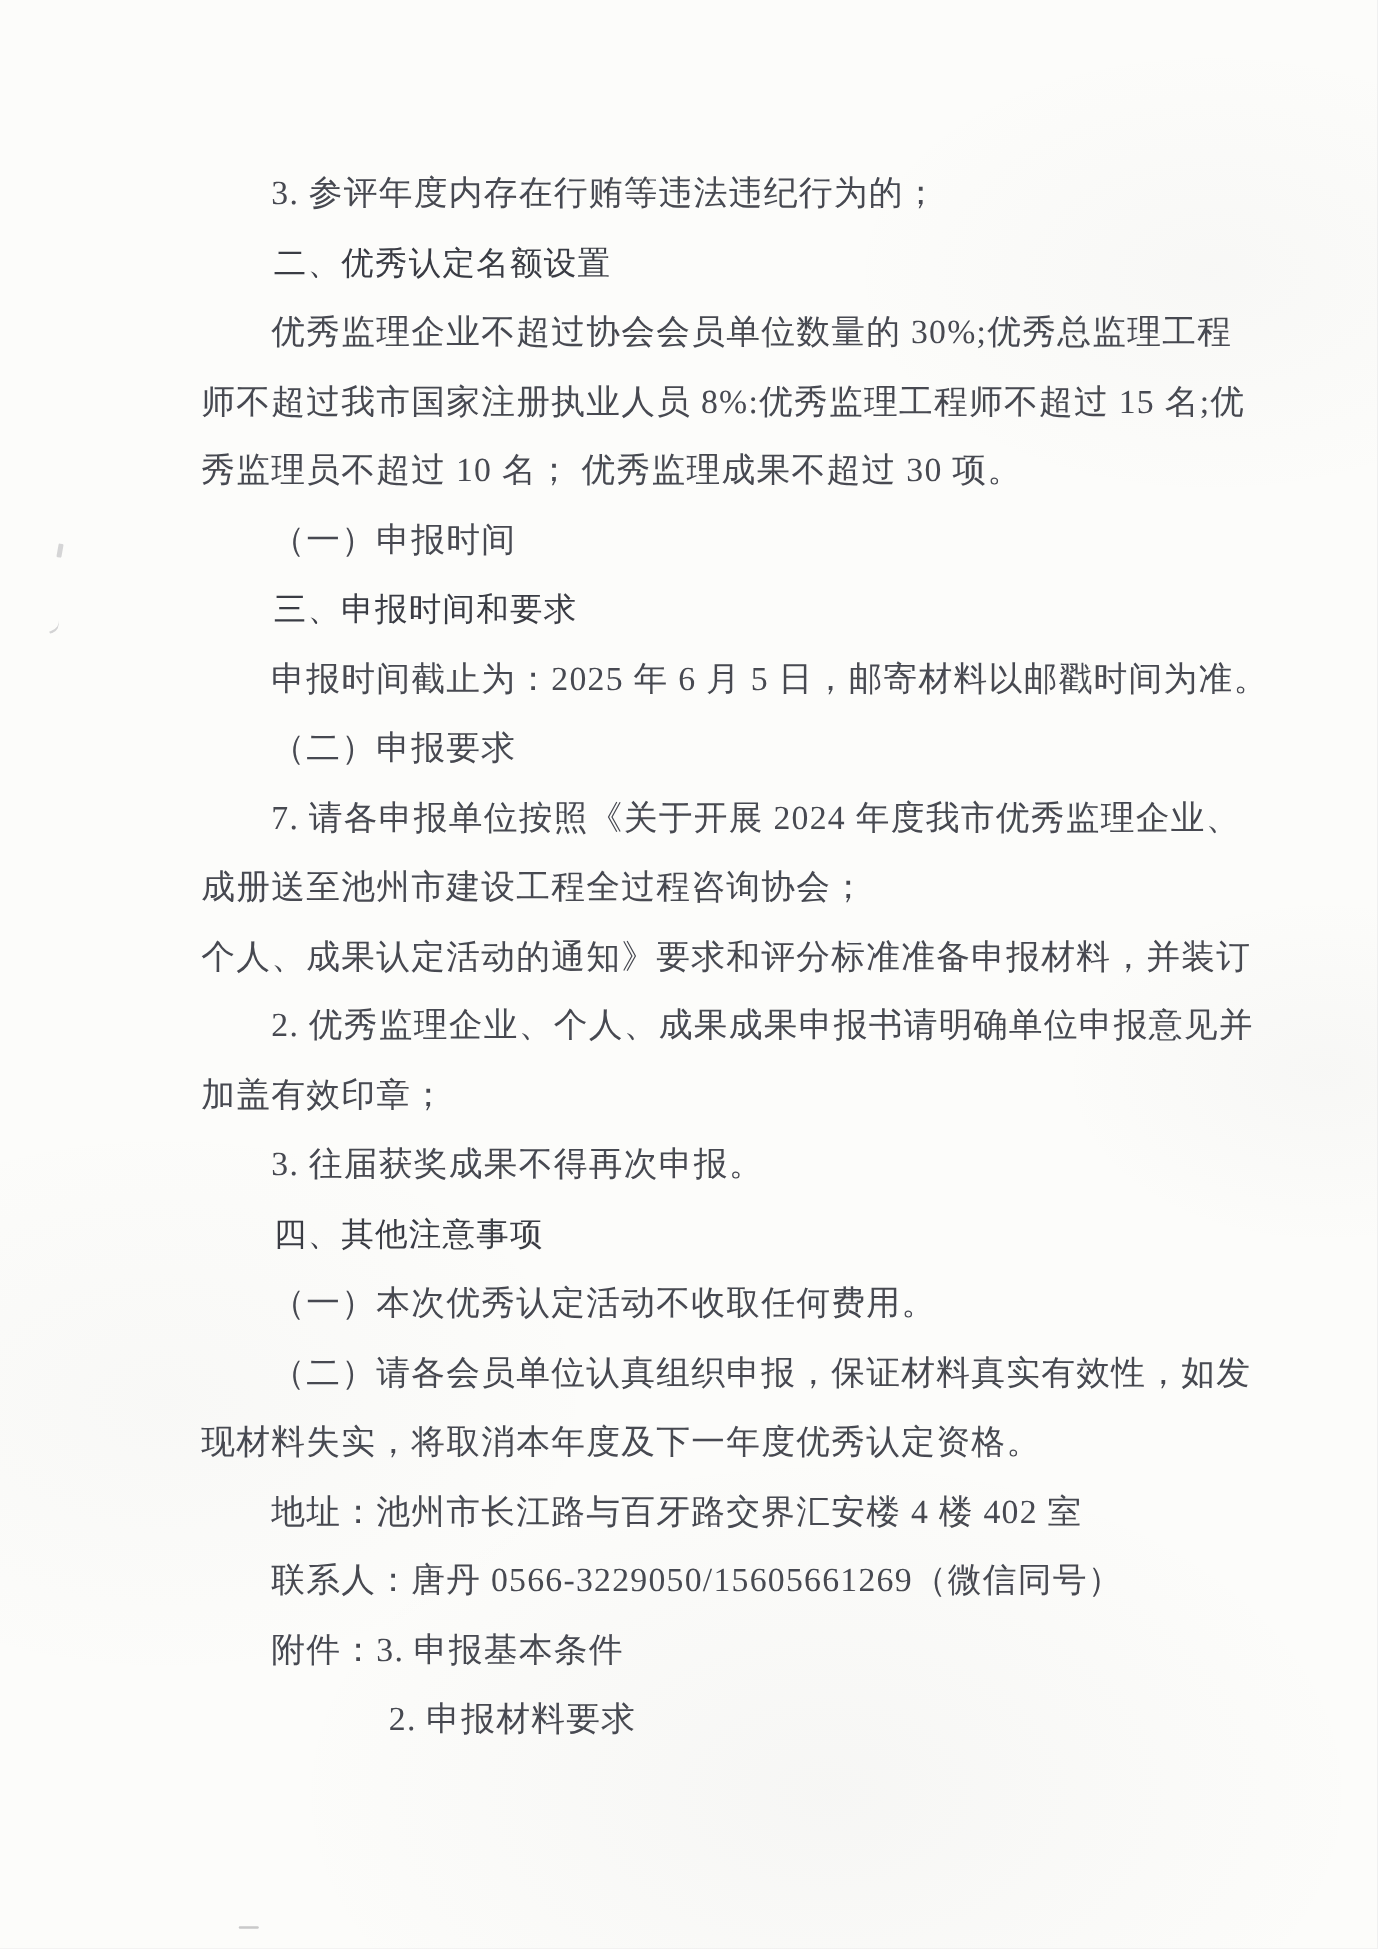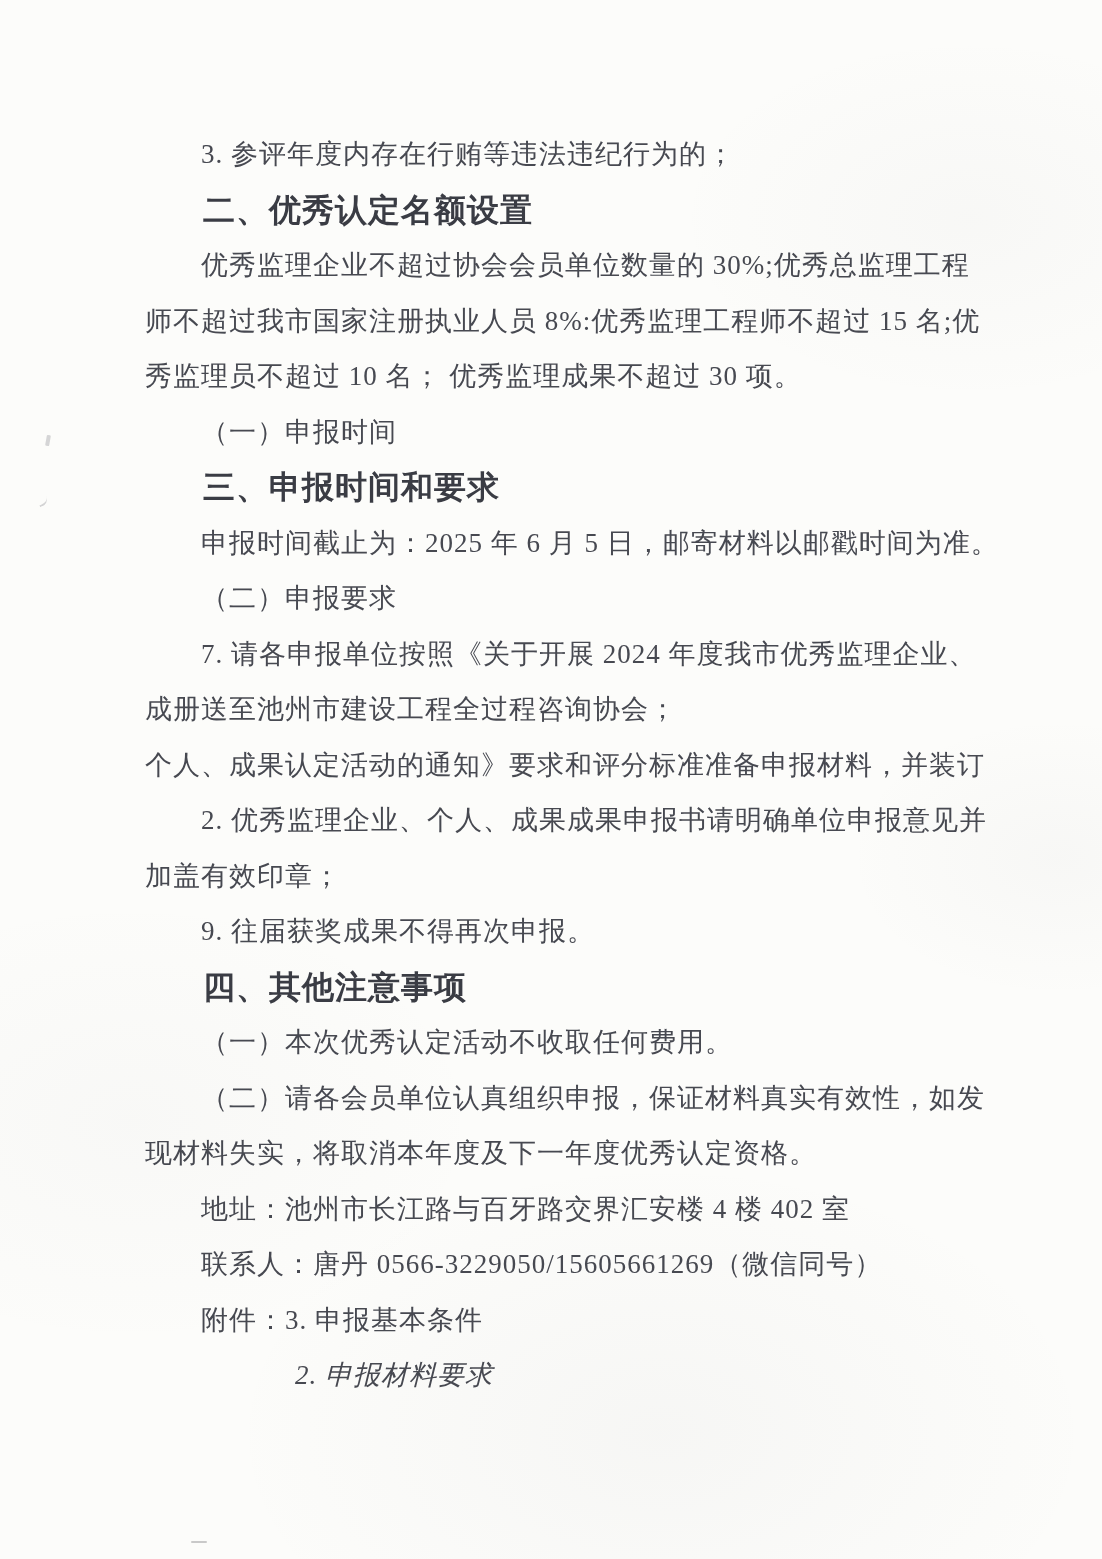--- a/index.html
+++ b/index.html
@@ -16,38 +16,38 @@
     font-family: "Liberation Serif", "DejaVu Serif", serif;
     background:
       radial-gradient(ellipse 420px 260px at 88% 14%, rgba(130,130,135,0.035), transparent 70%),
       radial-gradient(ellipse 500px 320px at 12% 72%, rgba(130,130,135,0.03), transparent 70%),
       radial-gradient(ellipse 600px 380px at 60% 92%, rgba(120,120,125,0.045), transparent 72%),
       radial-gradient(ellipse 300px 200px at 96% 55%, rgba(130,130,135,0.04), transparent 70%),
       #fcfcfa;
   }
   .doc-body {
     position: absolute;
-    left: 145px;
+    left: 161px;
     top: 127px;
     width: 830px;
   }
   .line {
     height: 55.5px;
     line-height: 55.5px;
     font-size: 27px;
     letter-spacing: 1px;
     white-space: nowrap;
     color: #474951;
   }
   .line.indent  { padding-left: 56px; }
-  .line.indent2 { padding-left: 150px; font-style: italic; }
+  .line.indent2 { padding-left: 150px; }
   .line.heading {
     padding-left: 58px;
-    font-weight: bold;
-    font-size: 32px;
+    font-weight: normal;
+    font-size: 26px;
     color: #3a3c44;
   }
   
   .speck-1 {
     position: absolute; left: 46px; top: 435px;
     width: 4px; height: 11px;
     background: #c8c8ca; opacity: .75;
     transform: rotate(10deg); border-radius: 1px;
   }
   .speck-2 {
@@ -75,21 +75,21 @@
       <div class="line flush">秀监理员不超过 10 名；  优秀监理成果不超过 30 项。</div>
       <div class="line indent">（一）申报时间</div>
       <div class="line heading">三、申报时间和要求</div>
       <div class="line indent">申报时间截止为：2025 年 6 月 5 日，邮寄材料以邮戳时间为准。</div>
       <div class="line indent">（二）申报要求</div>
       <div class="line indent">7. 请各申报单位按照《关于开展 2024 年度我市优秀监理企业、</div>
       <div class="line flush">成册送至池州市建设工程全过程咨询协会；</div>
       <div class="line flush">个人、成果认定活动的通知》要求和评分标准准备申报材料，并装订</div>
       <div class="line indent">2. 优秀监理企业、个人、成果成果申报书请明确单位申报意见并</div>
       <div class="line flush">加盖有效印章；</div>
-      <div class="line indent">9. 往届获奖成果不得再次申报。</div>
+      <div class="line indent">3. 往届获奖成果不得再次申报。</div>
       <div class="line heading">四、其他注意事项</div>
       <div class="line indent">（一）本次优秀认定活动不收取任何费用。</div>
       <div class="line indent">（二）请各会员单位认真组织申报，保证材料真实有效性，如发</div>
       <div class="line flush">现材料失实，将取消本年度及下一年度优秀认定资格。</div>
       <div class="line indent">地址：池州市长江路与百牙路交界汇安楼 4 楼 402 室</div>
       <div class="line indent">联系人：唐丹  0566-3229050/15605661269（微信同号）</div>
       <div class="line indent">附件：3. 申报基本条件</div>
       <div class="line indent2">2. 申报材料要求</div>
     </div>
   <div class="speck-1"></div>

